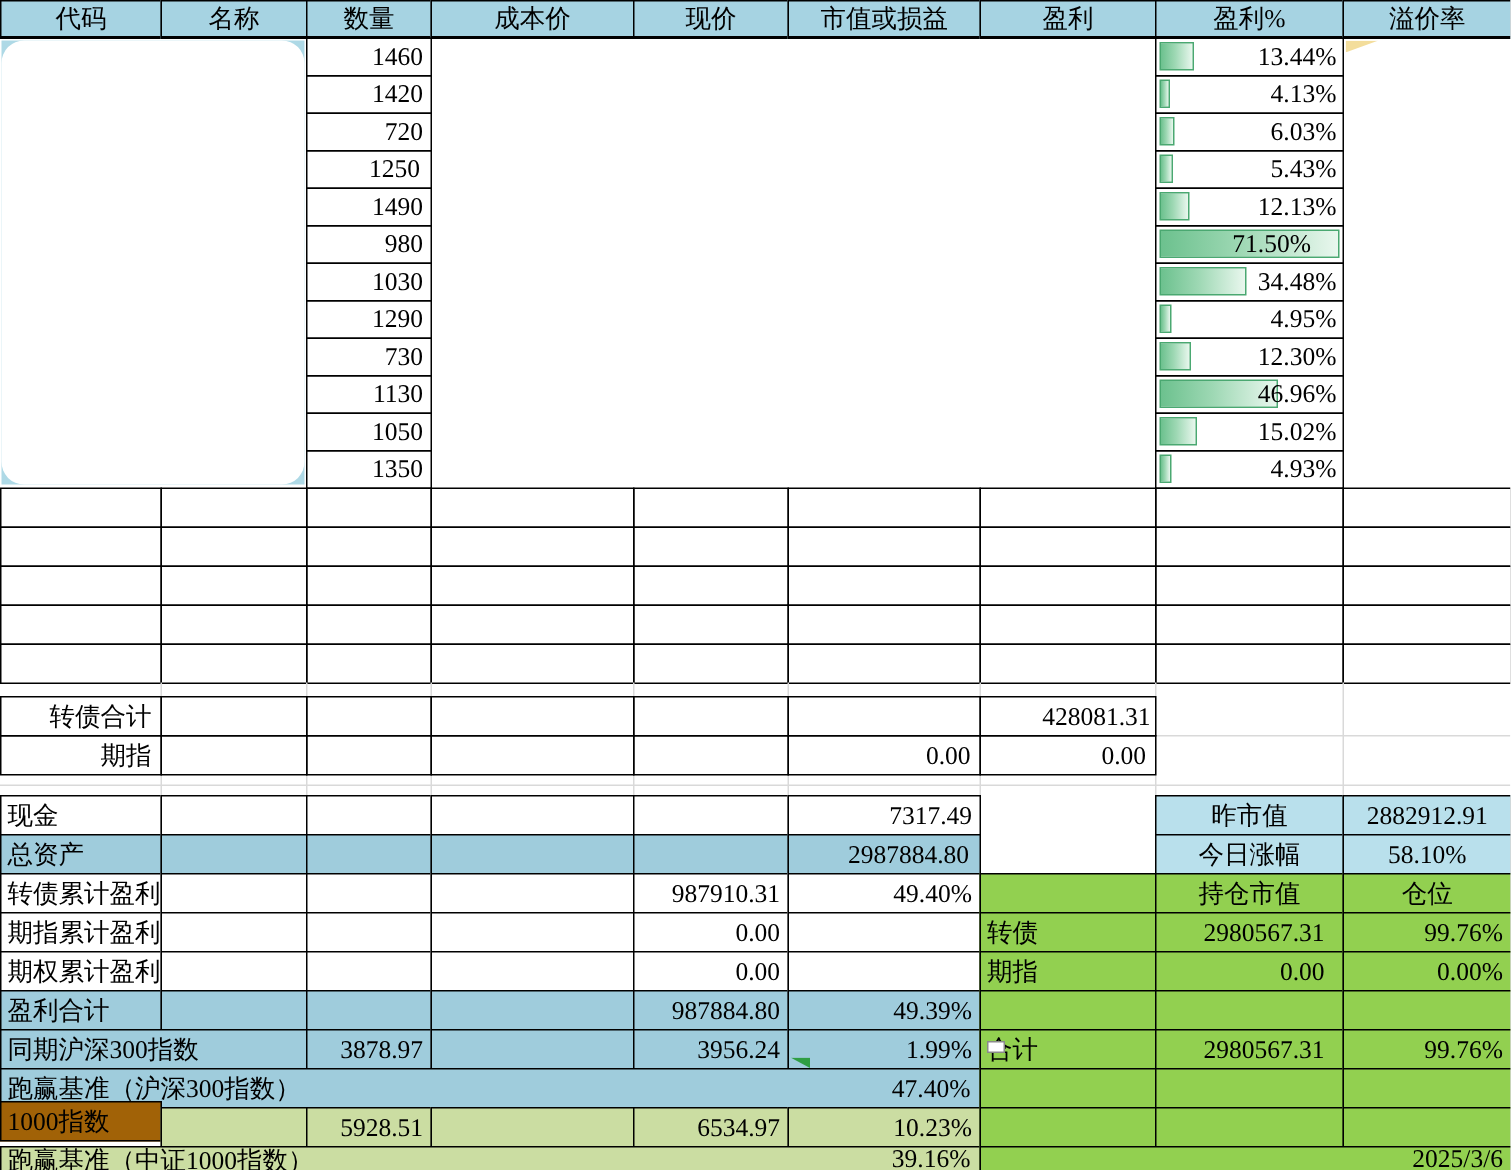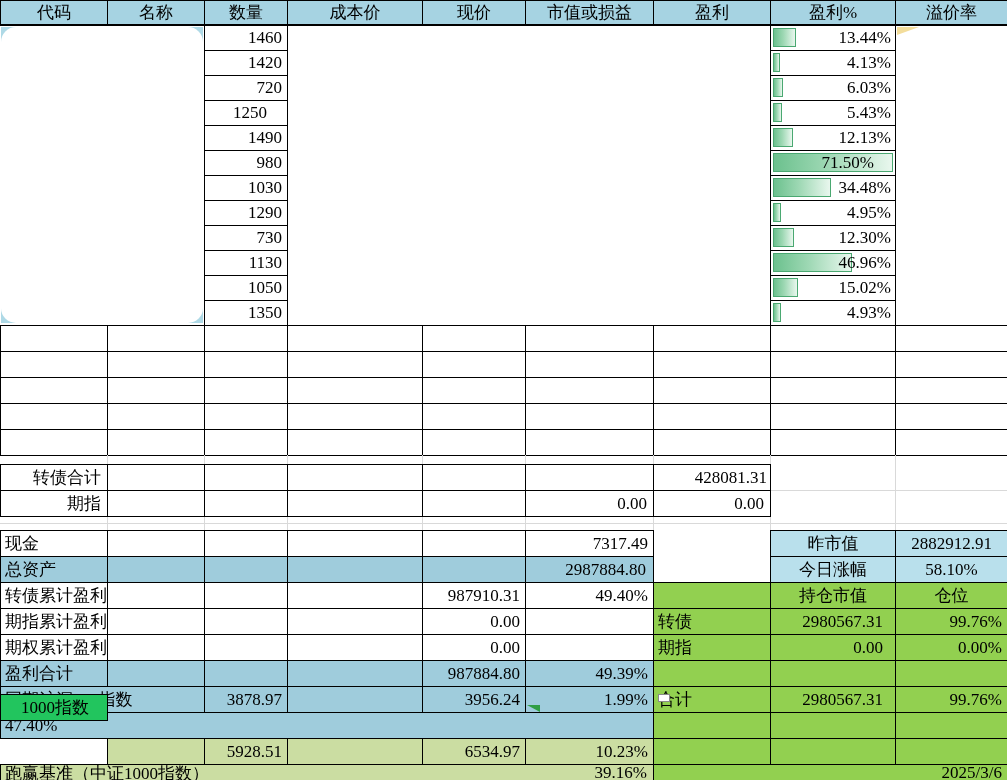--- a/index.html
+++ b/index.html
@@ -77,21 +77,21 @@
       </div>
       <div class="cell bordered al-r" style="left: 204px; top: 25px; width: 84px; height: 26px; padding-right: 5px;">
         <span>1460</span>
       </div>
       <div class="cell bordered al-r" style="left: 204px; top: 50px; width: 84px; height: 26px; padding-right: 5px;">
         <span>1420</span>
       </div>
       <div class="cell bordered al-r" style="left: 204px; top: 75px; width: 84px; height: 26px; padding-right: 5px;">
         <span>720</span>
       </div>
-      <div class="cell bordered al-r" style="left: 204px; top: 100px; width: 84px; height: 26px; padding-right: 20px; font-family: Liberation Serif, serif;">
+      <div class="cell bordered al-r" style="left: 204px; top: 100px; width: 84px; height: 26px; padding-right: 7px; font-family: Liberation Serif, serif;">
         <span>1250</span>
       </div>
       <div class="cell bordered al-r" style="left: 204px; top: 125px; width: 84px; height: 26px; padding-right: 5px;">
         <span>1490</span>
       </div>
       <div class="cell bordered al-r" style="left: 204px; top: 150px; width: 84px; height: 26px; padding-right: 5px;">
         <span>980</span>
       </div>
       <div class="cell bordered al-r" style="left: 204px; top: 175px; width: 84px; height: 26px; padding-right: 5px;">
         <span>1030</span>
@@ -440,32 +440,33 @@
       <div class="cell bordered al-l" style="left: 653px; top: 686px; width: 118px; height: 27px; background: rgb(146, 208, 80); padding-left: 4px;">
         <span>合计</span>
       </div>
       <div class="cell bordered al-r" style="left: 770px; top: 686px; width: 126px; height: 27px; background: rgb(146, 208, 80); padding-right: 12px;">
         <span>2980567.31</span>
       </div>
       <div class="cell bordered al-r" style="left: 895px; top: 686px; width: 113px; height: 27px; background: rgb(146, 208, 80); padding-right: 5px;">
         <span>99.76%</span>
       </div>
       <div class="cell bordered al-sb" style="left: 0px; top: 712px; width: 654px; height: 27px; background: rgb(159, 204, 220); padding-left: 4px; padding-right: 6px;">
+        <span>跑赢基准（沪深300指数）</span>
         <span>47.40%</span>
       </div>
       <div class="cell bordered al-l" style="left: 653px; top: 712px; width: 118px; height: 27px; background: rgb(146, 208, 80); padding-left: 4px;">
         <span></span>
       </div>
       <div class="cell bordered al-l" style="left: 770px; top: 712px; width: 126px; height: 27px; background: rgb(146, 208, 80); padding-left: 4px;">
         <span></span>
       </div>
       <div class="cell bordered al-l" style="left: 895px; top: 712px; width: 113px; height: 27px; background: rgb(146, 208, 80); padding-left: 4px;">
         <span></span>
       </div>
-      <div class="cell bordered al-l" style="left: 0px; top: 694px; width: 108px; height: 27px; background: #22c55e; padding-left: 20px;">
+      <div class="cell bordered al-l" style="left: 0px; top: 734px; width: 108px; height: 27px; background: #a16207; padding-left: 4px;">
         <span>1000指数</span>
       </div>
       <div class="cell bordered al-l" style="left: 107px; top: 738px; width: 98px; height: 27px; background: rgb(203, 221, 162); padding-left: 4px;">
         <span></span>
       </div>
       <div class="cell bordered al-r" style="left: 204px; top: 738px; width: 84px; height: 27px; background: rgb(203, 221, 162); padding-right: 5px;">
         <span>5928.51</span>
       </div>
       <div class="cell bordered al-l" style="left: 287px; top: 738px; width: 136px; height: 27px; background: rgb(203, 221, 162); padding-left: 4px;">
         <span></span>

